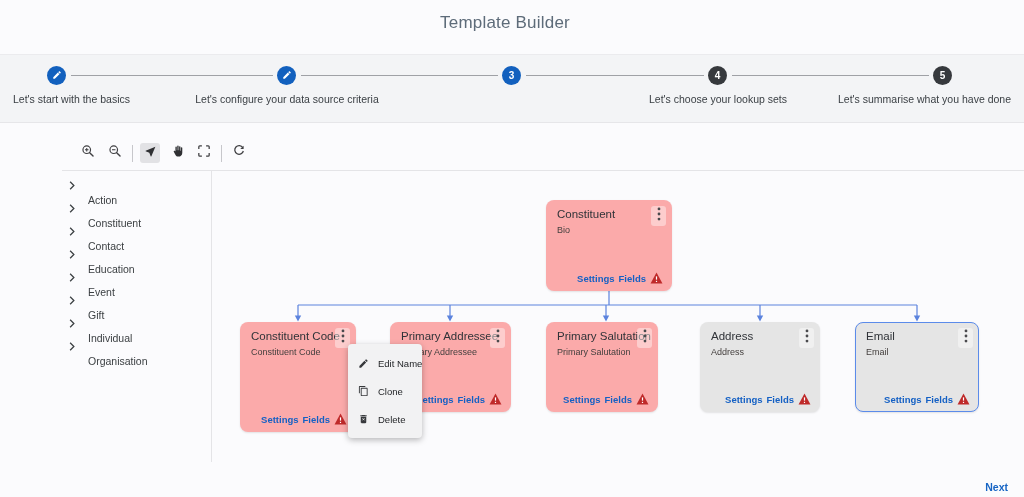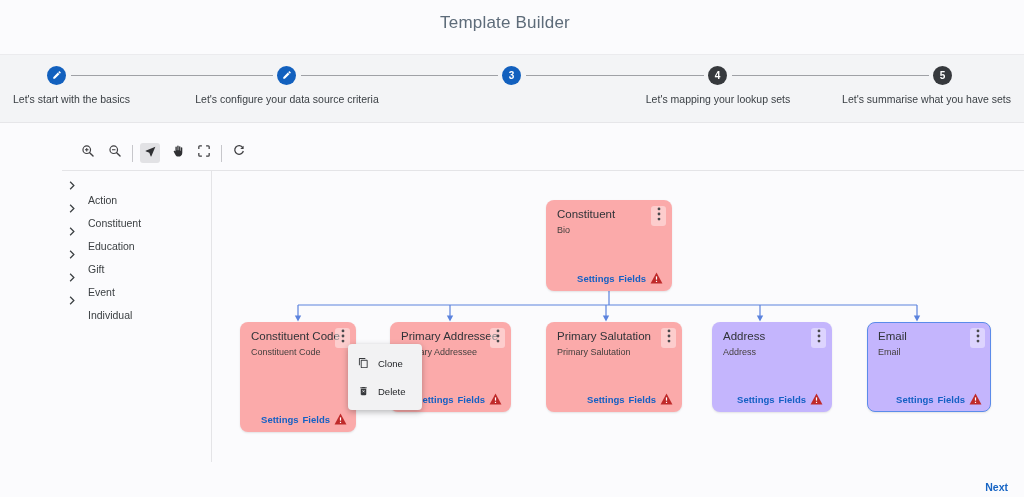--- a/index.html
+++ b/index.html
@@ -56,21 +56,21 @@
   .tree-item .chev{display:flex;align-items:center;}
   .tree-item .lbl{font-size:10.5px;color:#3c4043;margin-top:28px;}
   
   .node{
     position:absolute;box-sizing:border-box;border-radius:8px;
     border:1.6px solid transparent;
     box-shadow:0 1px 2px rgba(0,0,0,.10);
     cursor:pointer;
   }
   .node.red{background:#fbaaaa;}
-  .node.amber{background:#c4b5fd;margin-left:12px;}
+  .node.amber{background:#e5e5e5;}
   .node.selected{border-color:#5b8bea;}
   .node-title{
     position:absolute;left:10px;top:7px;font-size:11.5px;font-weight:500;color:#303338;
     white-space:nowrap;
   }
   .node-subtitle{
     position:absolute;left:10px;top:24px;font-size:9px;color:#45403f;white-space:nowrap;
   }
   .kebab{
     position:absolute;top:5px;right:5px;width:15px;height:20px;border-radius:3px;
@@ -127,22 +127,22 @@
     </div>
   <div class="step-circle dark" style="left:708px;">
       <span>4</span>
     </div>
   <div class="step-circle dark" style="left:933px;">
       <span>5</span>
     </div>
 
   <div class="step-label" style="left:13px;">Let's start with the basics</div>
   <div class="step-label c" style="left:157px;">Let's configure your data source criteria</div>
-  <div class="step-label c" style="left:588px;">Let's mapping your lookup sets</div>
-  <div class="step-label r" style="left:751px;">Let's summarise what you have sets</div>
+  <div class="step-label c" style="left:588px;">Let's choose your lookup sets</div>
+  <div class="step-label r" style="left:751px;">Let's summarise what you have done</div>
 </div>
 
 <div class="toolbar">
   <div class="tool-btn">
     <span><svg width="14" height="14" viewBox="0 0 20 20">
           <circle cx="8.2" cy="8.2" r="5.4" fill="none" stroke="#3f3f42" stroke-width="1.7"></circle>
           <line x1="12.4" y1="12.4" x2="17.2" y2="17.2" stroke="#3f3f42" stroke-width="2" stroke-linecap="round"></line>
           <line x1="5.7" y1="8.2" x2="10.7" y2="8.2" stroke="#3f3f42" stroke-width="1.5"></line>
           <line x1="8.2" y1="5.7" x2="8.2" y2="10.7" stroke="#3f3f42" stroke-width="1.5"></line>
         </svg></span>
@@ -201,45 +201,61 @@
         </svg>
       </span>
     <span class="lbl">Constituent</span>
   </div>
   <div class="tree-item">
     <span class="chev">
         <svg width="6" height="9" viewBox="0 0 8 12">
           <path d="M1.5 1l5 5-5 5" fill="none" stroke="#3c4043" stroke-width="1.7"></path>
         </svg>
       </span>
+    <span class="lbl">Contact</span>
+  </div>
+  <div class="tree-item">
+    <span class="chev">
+        <svg width="6" height="9" viewBox="0 0 8 12">
+          <path d="M1.5 1l5 5-5 5" fill="none" stroke="#3c4043" stroke-width="1.7"></path>
+        </svg>
+      </span>
     <span class="lbl">Education</span>
   </div>
   <div class="tree-item">
     <span class="chev">
         <svg width="6" height="9" viewBox="0 0 8 12">
           <path d="M1.5 1l5 5-5 5" fill="none" stroke="#3c4043" stroke-width="1.7"></path>
         </svg>
       </span>
+    <span class="lbl">Event</span>
+  </div>
+  <div class="tree-item">
+    <span class="chev">
+        <svg width="6" height="9" viewBox="0 0 8 12">
+          <path d="M1.5 1l5 5-5 5" fill="none" stroke="#3c4043" stroke-width="1.7"></path>
+        </svg>
+      </span>
     <span class="lbl">Gift</span>
   </div>
   <div class="tree-item">
     <span class="chev">
         <svg width="6" height="9" viewBox="0 0 8 12">
           <path d="M1.5 1l5 5-5 5" fill="none" stroke="#3c4043" stroke-width="1.7"></path>
         </svg>
       </span>
-    <span class="lbl">Event</span>
-  </div>
-  <div class="tree-item">
-    <span class="chev">
-        <svg width="6" height="9" viewBox="0 0 8 12">
-          <path d="M1.5 1l5 5-5 5" fill="none" stroke="#3c4043" stroke-width="1.7"></path>
-        </svg>
-      </span>
     <span class="lbl">Individual</span>
+  </div>
+  <div class="tree-item">
+    <span class="chev">
+        <svg width="6" height="9" viewBox="0 0 8 12">
+          <path d="M1.5 1l5 5-5 5" fill="none" stroke="#3c4043" stroke-width="1.7"></path>
+        </svg>
+      </span>
+    <span class="lbl">Organisation</span>
   </div>
 </div>
 
 <svg class="connectors" width="1024" height="497">
   <g stroke="#5c83de" stroke-width="1.2" fill="none">
     <path d="M609 291 V305"></path>
     <path d="M298 305 H917"></path>
     <path d="M298 305 V316"></path>
       <path d="M450 305 V316"></path>
       <path d="M606 305 V316"></path>
@@ -317,21 +333,21 @@
     <span class="warn">
         <svg width="13" height="12" viewBox="0 0 24 22">
           <path d="M1 21h22L12 1 1 21z" fill="#bf2a2a"></path>
           <rect x="10.9" y="8" width="2.2" height="6" fill="#fff"></rect>
           <rect x="10.9" y="16.2" width="2.2" height="2.2" fill="#fff"></rect>
         </svg>
       </span>
   </div>
 </div>
 
-<div class="node red" style="left:546px;top:322px;width:136px;height:90px;">
+<div class="node red" style="left:546px;top:322px;width:112px;height:90px;">
   <div class="node-title">Primary Salutation</div>
   <div class="node-subtitle">Primary Salutation</div>
   <div class="kebab">
       <span><svg width="4" height="14" viewBox="0 0 4 16" fill="#4a4a4d">
           <circle cx="2" cy="2.2" r="1.6"></circle>
           <circle cx="2" cy="8" r="1.6"></circle>
           <circle cx="2" cy="13.8" r="1.6"></circle>
         </svg></span>
     </div>
   <div class="node-footer">
@@ -387,20 +403,28 @@
         <svg width="13" height="12" viewBox="0 0 24 22">
           <path d="M1 21h22L12 1 1 21z" fill="#bf2a2a"></path>
           <rect x="10.9" y="8" width="2.2" height="6" fill="#fff"></rect>
           <rect x="10.9" y="16.2" width="2.2" height="2.2" fill="#fff"></rect>
         </svg>
       </span>
   </div>
 </div>
 
 <div class="ctx-menu">
+  <div class="ctx-item">
+    <span class="ci">
+        <svg width="11" height="11" viewBox="0 0 24 24">
+          <path fill="#37393c" d="M3 17.25V21h3.75L17.81 9.94l-3.75-3.75L3 17.25zM20.71 7.04a.996.996 0 0 0 0-1.41l-2.34-2.34a.996.996 0 0 0-1.41 0l-1.83 1.83 3.75 3.75 1.83-1.83z"></path>
+        </svg>
+      </span>
+    <span class="cl">Edit Name</span>
+  </div>
   <div class="ctx-item">
     <span class="ci">
         <svg width="11" height="12" viewBox="0 0 24 24" fill="#37393c">
           <path d="M16 1H4c-1.1 0-2 .9-2 2v14h2V3h12V1zm3 4H8c-1.1 0-2 .9-2 2v14c0 1.1.9 2 2 2h11c1.1 0 2-.9 2-2V7c0-1.1-.9-2-2-2zm0 16H8V7h11v14z"></path>
         </svg>
       </span>
     <span class="cl">Clone</span>
   </div>
   <div class="ctx-item">
     <span class="ci">

